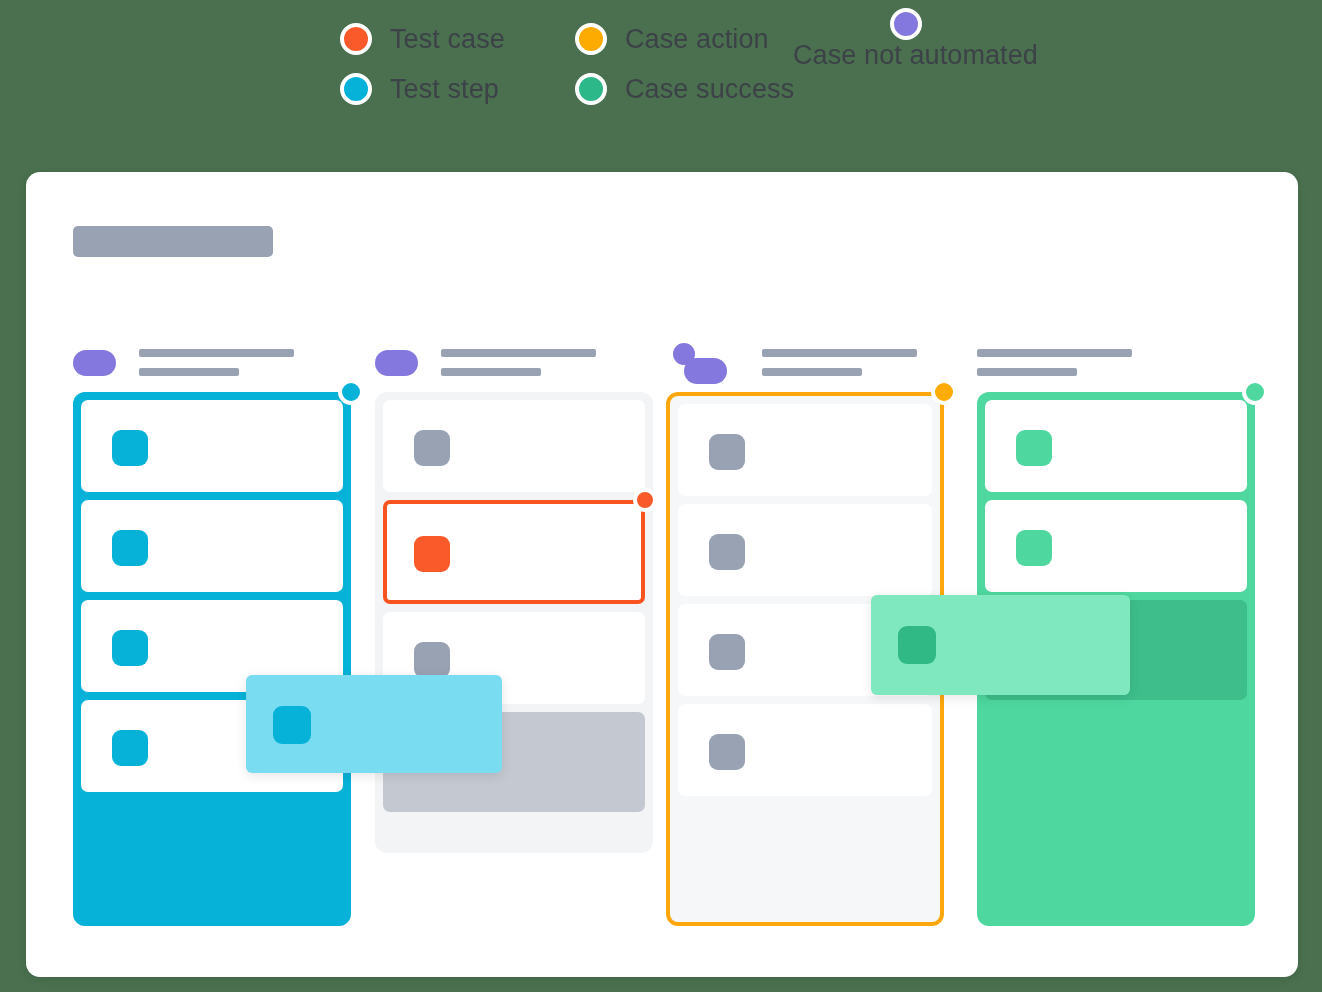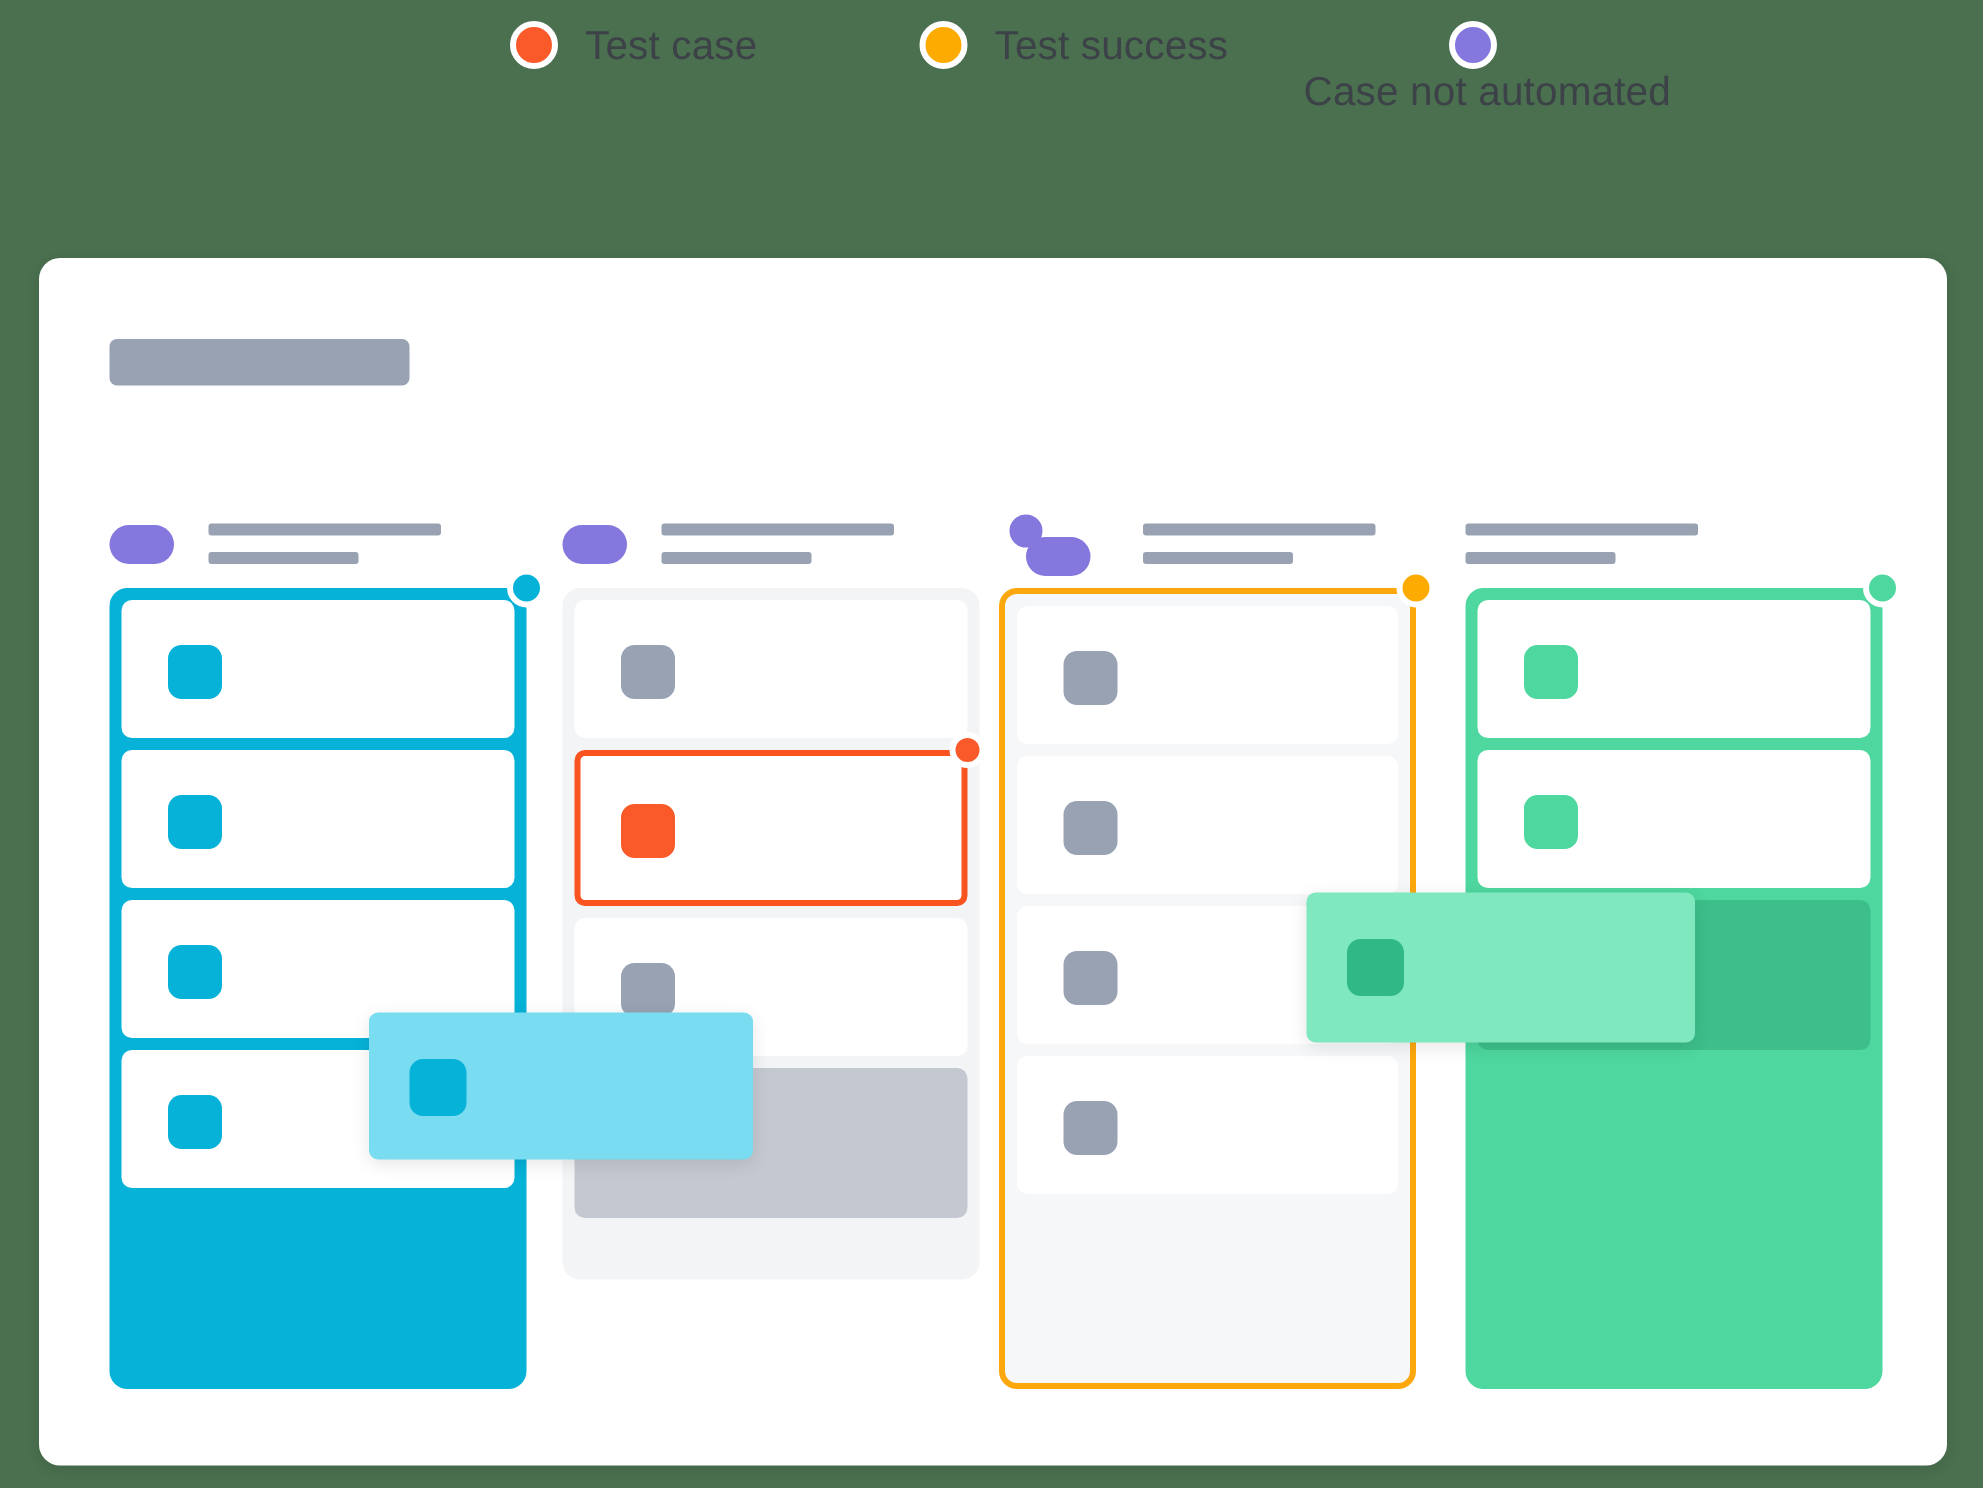--- a/index.html
+++ b/index.html
@@ -17,23 +17,22 @@
 
   
   .legend {
     position: absolute;
     left: 340px;
     top: 14px;
     width: 800px;
   }
   .legend-row {
     display: flex;
-    align-items: flex-start;
+    align-items: center;
     height: 50px;
-    gap: 38px;
   }
   .legend-item {
     display: flex;
     align-items: center;
   }
   .legend-item.slot1 { width: 235px; }
   .legend-item.slot2 { width: 200px; }
   .legend-item.slot3 { width: auto; flex-direction: column; }
 
   .legend-dot {
@@ -248,28 +247,38 @@
 
 <div class="legend">
 
   <div class="legend-row">
     <div class="legend-item slot1">
       <span class="legend-dot" style="background:#fa5a2a"></span>
       <span class="legend-label">Test case</span>
     </div>
     <div class="legend-item slot2">
       <span class="legend-dot" style="background:#fdab00"></span>
-      <span class="legend-label">Test success</span>
+      <span class="legend-label">Case action</span>
     </div>
     <div class="legend-item slot3">
       <span class="legend-dot" style="background:#8477dd"></span>
       <span class="legend-label">Case not automated</span>
     </div>
   </div>
 
+  <div class="legend-row">
+    <div class="legend-item slot1">
+      <span class="legend-dot" style="background:#06b2d8"></span>
+      <span class="legend-label">Test step</span>
+    </div>
+    <div class="legend-item slot2">
+      <span class="legend-dot" style="background:#2cb889"></span>
+      <span class="legend-label">Case success</span>
+    </div>
+  </div>
 
 </div>
 
 <div class="board-panel">
 
   <div class="title-placeholder"></div>
 
   <div class="columns">
 
     <div class="column col-0">

